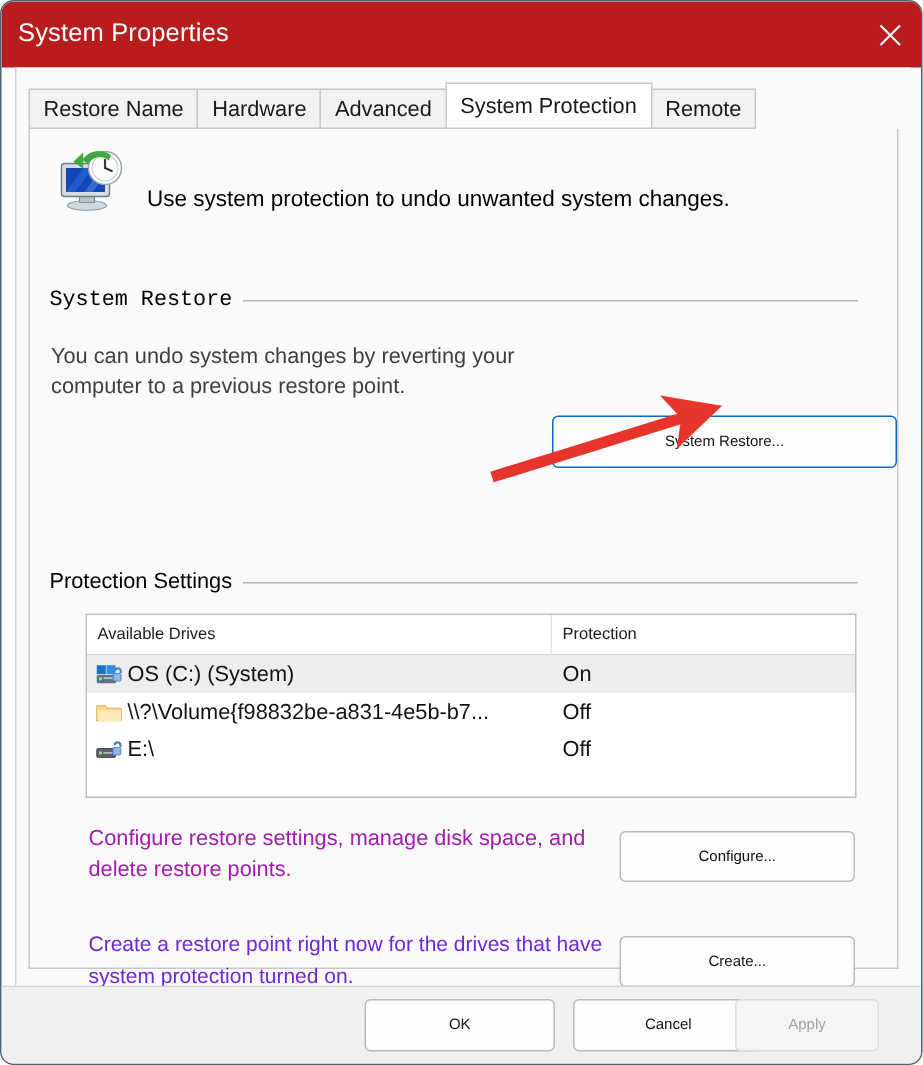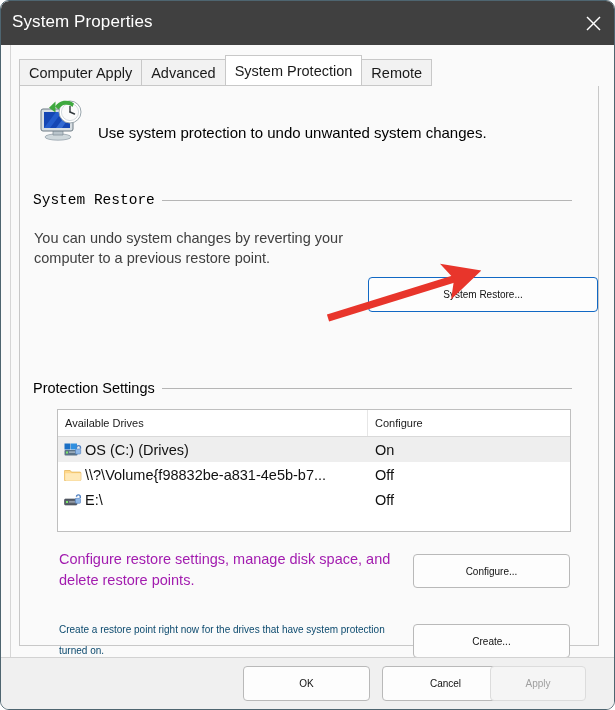--- a/index.html
+++ b/index.html
@@ -26,21 +26,21 @@
     border-radius: 9px 9px 9px 9px;
     overflow: hidden;
   }
 
   
   .titlebar {
     position: absolute;
     left: 0; top: 0;
     width: 615px;
     height: 44px;
-    background: #404040;
+    background: #b91c1c;
     border-radius: 8px 8px 0 0;
   }
   .title-text {
     position: absolute;
     left: 11px;
     top: 11px;
     font-size: 17px;
     color: #ffffff;
     letter-spacing: 0.1px;
     white-space: nowrap;
@@ -257,22 +257,22 @@
     width: 345px;
     font-size: 14.5px;
     color: #a21caf;
     line-height: 21px;
   }
   .create-desc {
     position: absolute;
     left: 48px;
     top: 574px;
     width: 350px;
-    font-size: 10px;
-    color: #0c4a6e;
+    font-size: 14px;
+    color: #6d28d9;
     line-height: 21px;
   }
 
   
   .footer {
     position: absolute;
     left: 0;
     top: 656px;
     width: 615px;
     height: 54px;
@@ -309,21 +309,22 @@
         <line x1="15" y1="2" x2="2" y2="15" stroke="#ffffff" stroke-width="1.4"></line>
       </svg>
     </div>
   </div>
 
   <div class="content">
 
     <div class="tabpage"></div>
 
     <div class="tabstrip">
-      <div class="tab">Computer Apply</div>
+      <div class="tab">Restore Name</div>
+      <div class="tab">Hardware</div>
       <div class="tab">Advanced</div>
       <div class="tab active">System Protection</div>
       <div class="tab">Remote</div>
     </div>
 
     <div class="hdr-icon">
       <svg width="48" height="48" viewBox="0 0 48 48" aria-hidden="true">
 
         <ellipse cx="22" cy="42" rx="13" ry="3.2" fill="#cfd8dc" stroke="#8c9aa3" stroke-width="0.7"></ellipse>
         <path d="M17 33 L17 40 L27 40 L27 33 Z" fill="#b9c4cb" stroke="#7d8b93" stroke-width="0.7"></path>
@@ -350,37 +351,37 @@
     <div class="sr-desc">You can undo system changes by reverting your computer to a previous restore point.</div>
 
     <button class="btn btn-sysrestore focus">System Restore...</button>
 
     <div class="group-line grp2-line"></div>
     <div class="group-label grp2-label">Protection Settings</div>
 
     <div class="listbox">
       <div class="list-header">
         <div class="col col-drive">Available Drives</div>
-        <div class="col col-prot">Configure</div>
+        <div class="col col-prot">Protection</div>
       </div>
 
       <div class="list-row selected">
         <div class="cell-drive">
           <span class="drv-icon">
             <svg width="18" height="16" viewBox="0 0 18 16" aria-hidden="true">
               <rect x="0.5" y="1.5" width="6" height="6" fill="#1b6fc4"></rect>
               <rect x="7" y="1.5" width="6" height="6" fill="#2f8fe0"></rect>
               <rect x="0.5" y="8" width="13" height="5.5" rx="1" fill="#5b7287"></rect>
               <rect x="2" y="9.5" width="2" height="2" fill="#7ee86a"></rect>
               <rect x="5" y="9.5" width="6.5" height="1.2" fill="#b6c4d1"></rect>
               <path d="M12 5.5 a2.6 2.6 0 0 1 5.2 0 v1.2 h-1.4 V5.5 a1.2 1.2 0 0 0 -2.4 0 Z" fill="#4f7fbf"></path>
               <rect x="11.5" y="7" width="5.2" height="5" rx="0.8" fill="#8fb8e8" stroke="#4f7fbf" stroke-width="0.6"></rect>
             </svg>
           </span>
-          <span>OS (C:) (Drives)</span>
+          <span>OS (C:) (System)</span>
         </div>
         <div class="cell-prot">On</div>
       </div>
 
       <div class="list-row">
         <div class="cell-drive">
           <span class="drv-icon">
             <svg width="18" height="16" viewBox="0 0 18 16" aria-hidden="true">
               <path d="M1 3.5 h5.2 l1.3 1.6 h8.5 a0.9 0.9 0 0 1 0.9 0.9 v6.6 a0.9 0.9 0 0 1 -0.9 0.9 h-15 a0.9 0.9 0 0 1 -0.9 -0.9 V4.4 a0.9 0.9 0 0 1 0.9 -0.9 z" fill="#ffd88a" stroke="#e0ad4e" stroke-width="0.7"></path>
               <path d="M1.3 6.3 h15.4 v6.6 a0.8 0.8 0 0 1 -0.8 0.8 h-13.8 a0.8 0.8 0 0 1 -0.8 -0.8 z" fill="#ffe9b8"></path>

